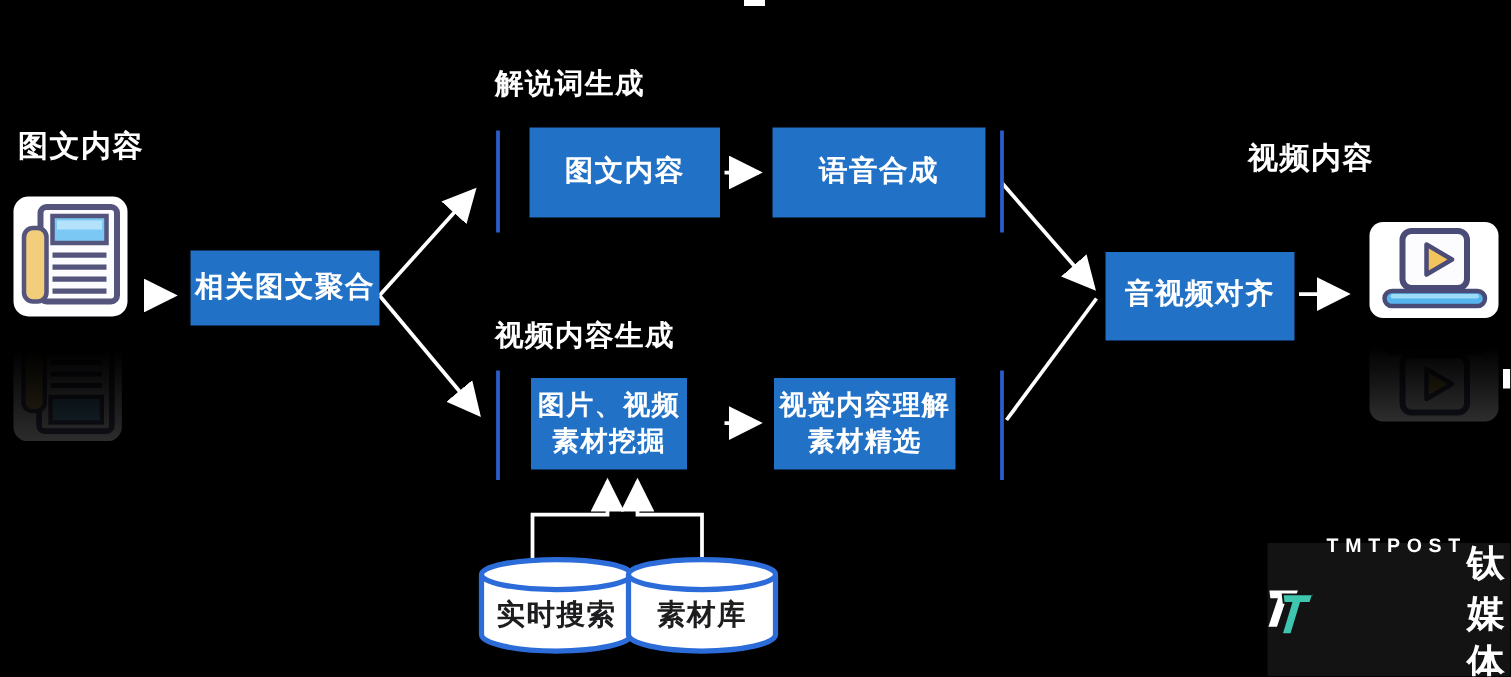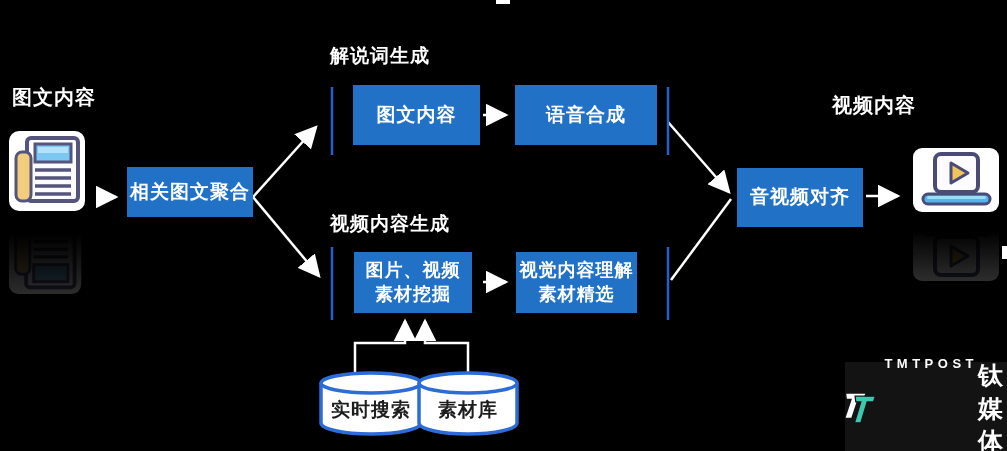--- a/index.html
+++ b/index.html
@@ -79,21 +79,21 @@
 
   <div class="pbox" style="left:127px;top:167px;width:126px;height:50px;">
     <span>相关图文聚合</span>
   </div>
   <div class="pbox" style="left:353px;top:85px;width:127px;height:60px;">
     <span>图文内容</span>
   </div>
   <div class="pbox" style="left:515px;top:85px;width:142px;height:60px;">
     <span>语音合成</span>
   </div>
-  <div class="pbox small" style="left:354px;top:252px;width:118px;height:61px;">
+  <div class="pbox small" style="left:354px;top:252px;width:104px;height:61px;">
     <span>图片、视频</span>
     <span>素材挖掘</span>
   </div>
   <div class="pbox small" style="left:516px;top:252px;width:121px;height:61px;">
     <span>视觉内容理解</span>
     <span>素材精选</span>
   </div>
   <div class="pbox" style="left:737px;top:168px;width:126px;height:59px;">
     <span>音视频对齐</span>
   </div>

